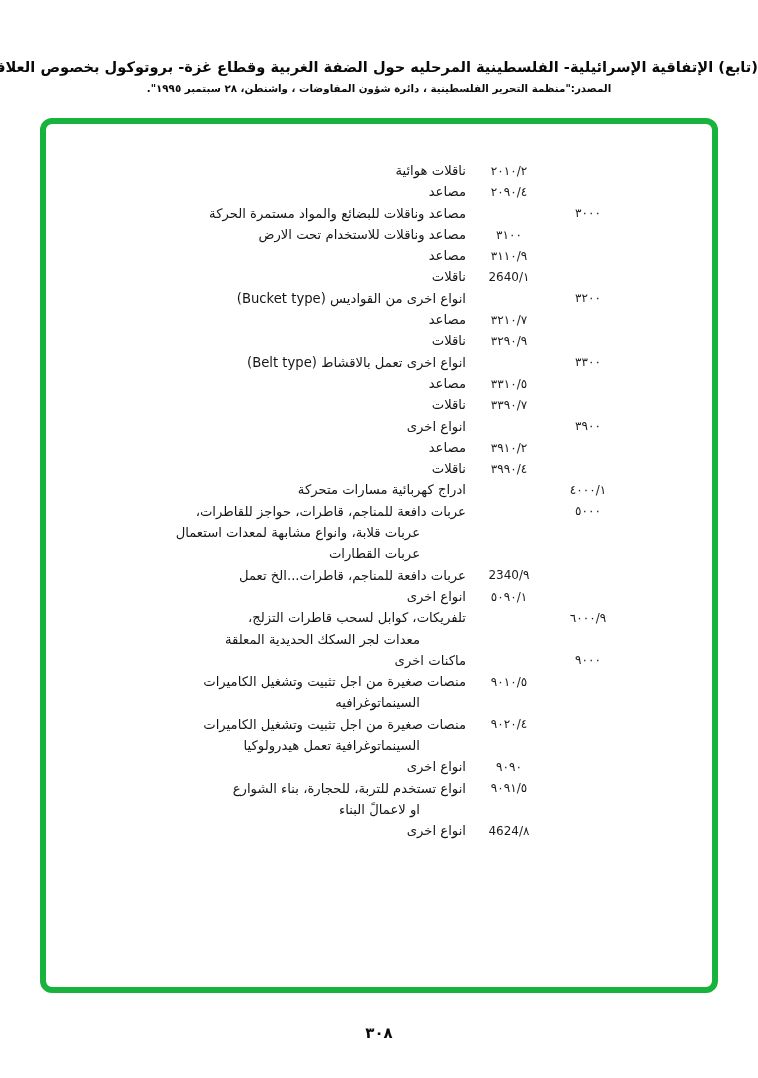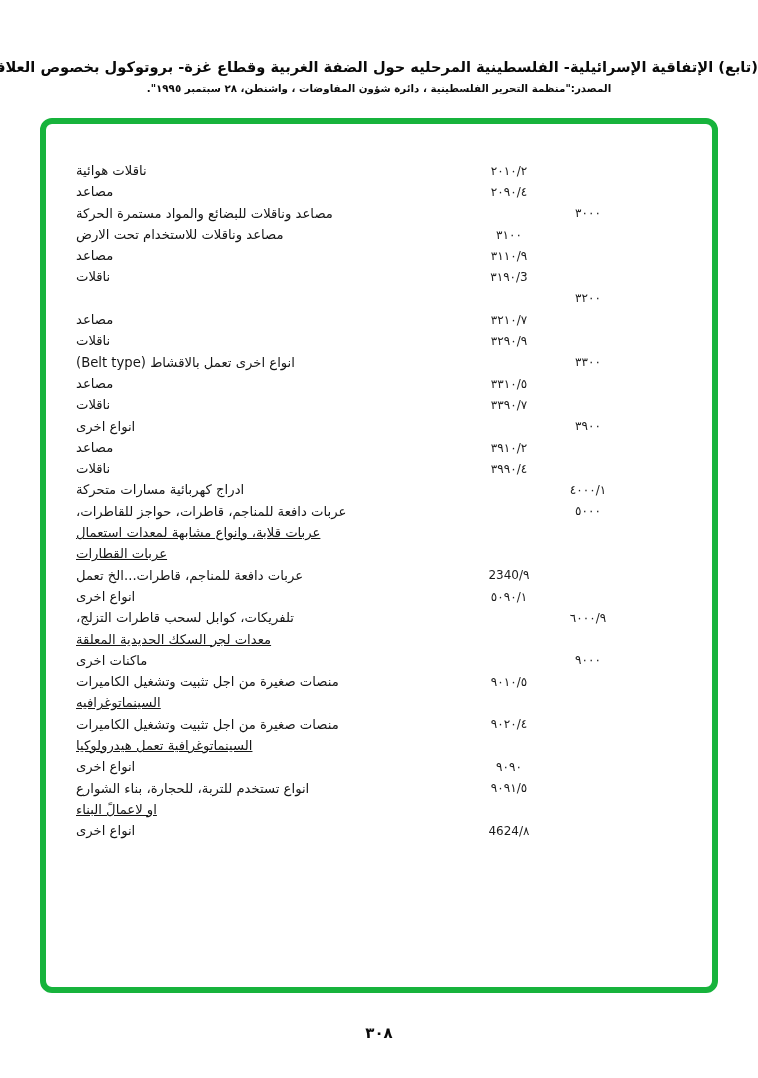--- a/index.html
+++ b/index.html
@@ -28,23 +28,23 @@
   }
   .trow{
     display:grid;grid-template-columns:72px 86px 1fr;align-items:center;
     height:21.3px;
   }
   .gcode,.icode{
     font-size:12px;text-align:center;direction:ltr;unicode-bidi:isolate;color:#1b1b1b;
     white-space:nowrap;
   }
   .desc{
-    font-size:13.2px;text-align:left;color:#151515;white-space:nowrap;line-height:21.3px;
-  }
-  .desc.cont{padding-inline-start:46px;text-decoration:underline;}
+    font-size:13.2px;text-align:right;color:#151515;white-space:nowrap;line-height:21.3px;
+  }
+  .desc.cont{padding-inline-start:46px;}
   
   .page-number{
     position:absolute;top:1024px;left:0;width:758px;text-align:center;
     font-size:15px;font-weight:bold;color:#0a0a0a;direction:rtl;
   }
 </style>
 </head>
 <body>
 
 <div class="doc-header">
@@ -79,27 +79,28 @@
   </div>
 
   <div class="trow">
     <span class="gcode"></span>
     <span class="icode">٣١١٠/٩</span>
     <span class="desc">مصاعد</span>
   </div>
 
   <div class="trow">
     <span class="gcode"></span>
-    <span class="icode">٣١٩٠/3</span>
+    <span class="icode">2640/١</span>
     <span class="desc">ناقلات</span>
   </div>
 
   <div class="trow">
     <span class="gcode">٣٢٠٠</span>
     <span class="icode"></span>
+    <span class="desc">انواع اخرى من القواديس (Bucket type)</span>
   </div>
 
   <div class="trow">
     <span class="gcode"></span>
     <span class="icode">٣٢١٠/٧</span>
     <span class="desc">مصاعد</span>
   </div>
 
   <div class="trow">
     <span class="gcode"></span>

